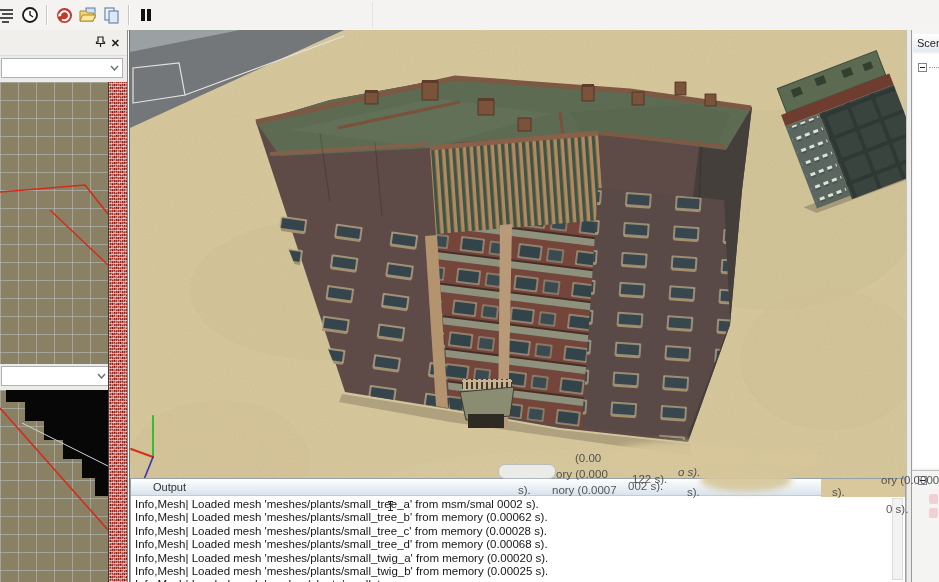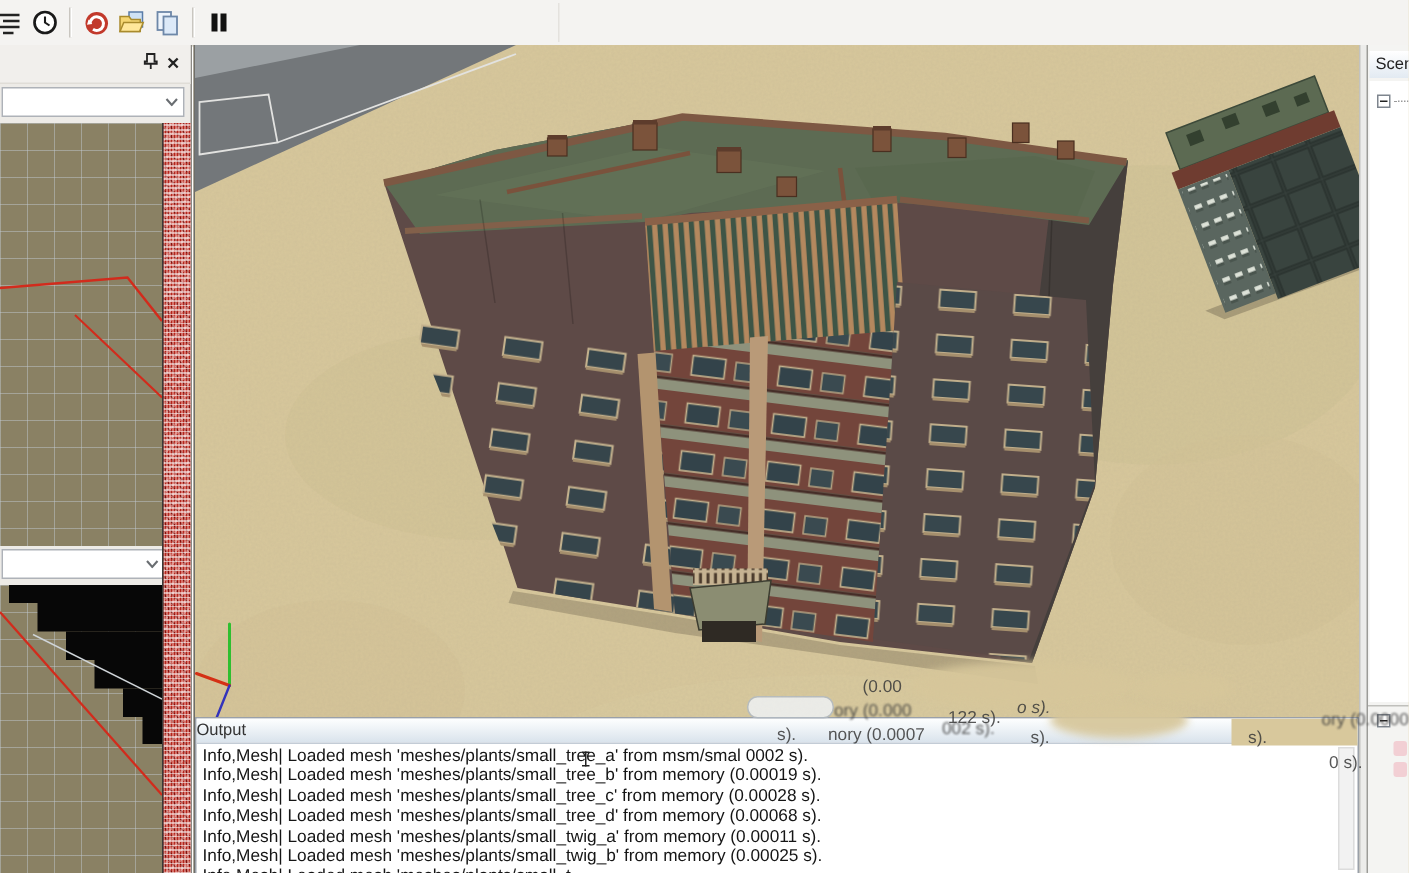--- a/index.html
+++ b/index.html
@@ -40,21 +40,21 @@
     border-left:1px solid #3a3a38;box-sizing:border-box;}
   
   .viewport{position:absolute;left:129px;top:30px;width:777px;height:552px;background:#d8c89c;
     border-left:1px solid #6f6e6a;box-sizing:content-box;}
   .viewport svg{position:absolute;left:0;top:0;}
   
   .output{position:absolute;left:130px;top:478px;width:776px;height:104px;background:#fff;
     border:1px solid #9aa0a8;border-bottom:none;box-sizing:border-box;z-index:20;overflow:hidden;}
   .output-header{position:absolute;left:0;top:0;width:802px;height:17px;
     background:linear-gradient(#feffff,#d9e3ec);border-bottom:1px solid #c3ccd6;
-    font-size:11px;color:#333;display:flex;align-items:center;padding-left:0;box-sizing:border-box;}
+    font-size:11px;color:#333;display:flex;align-items:center;padding-left:22px;box-sizing:border-box;}
   .output-sand{position:absolute;left:690px;top:0;width:86px;height:18px;background:#d8c89c;}
   .log{position:absolute;left:0;top:19px;width:758px;bottom:0;padding-left:4px;font-size:11.5px;
     line-height:13.4px;color:#151515;white-space:nowrap;overflow:hidden;}
   .log-line{height:13.4px;}
   .out-scroll{position:absolute;right:2px;top:19px;width:9px;bottom:2px;background:#f2f2f2;border:1px solid #dcdcdc;}
   .mouse-cursor{position:absolute;left:259px;top:22px;width:1px;height:10px;background:#222;z-index:5;}
   .mouse-cursor:before,.mouse-cursor:after{content:"";position:absolute;left:-2px;width:5px;height:1px;background:#222;}
   .mouse-cursor:before{top:0;} .mouse-cursor:after{bottom:0;}
   
   .ghost-layer{position:absolute;left:0;top:0;width:939px;height:449px;z-index:40;pointer-events:none;border-radius:15px;}
@@ -324,24 +324,24 @@
   </svg>
 </div>
 
 <div class="output">
   <div class="output-header">
     <span>Output</span>
   </div>
   <div class="output-sand"></div>
   <div class="log">
       <div class="log-line">Info,Mesh| Loaded mesh 'meshes/plants/small_tree_a' from msm/smal 0002  s).</div>
-      <div class="log-line">Info,Mesh| Loaded mesh 'meshes/plants/small_tree_b' from memory (0.00019 s).</div>
+      <div class="log-line">Info,Mesh| Loaded mesh 'meshes/plants/small_tree_b' from memory (0.00062 s).</div>
       <div class="log-line">Info,Mesh| Loaded mesh 'meshes/plants/small_tree_c' from memory (0.00028 s).</div>
       <div class="log-line">Info,Mesh| Loaded mesh 'meshes/plants/small_tree_d' from memory (0.00068 s).</div>
-      <div class="log-line">Info,Mesh| Loaded mesh 'meshes/plants/small_twig_a' from memory (0.00011 s).</div>
+      <div class="log-line">Info,Mesh| Loaded mesh 'meshes/plants/small_twig_a' from memory (0.00020 s).</div>
       <div class="log-line">Info,Mesh| Loaded mesh 'meshes/plants/small_twig_b' from memory (0.00025 s).</div>
       <div class="log-line">Info,Mesh| Loaded mesh 'meshes/plants/small_t</div>
     </div>
   <div class="out-scroll"></div>
   <div class="mouse-cursor"></div>
 </div>
 
 <div class="splitter"></div>
 
 <div class="right-panel">

